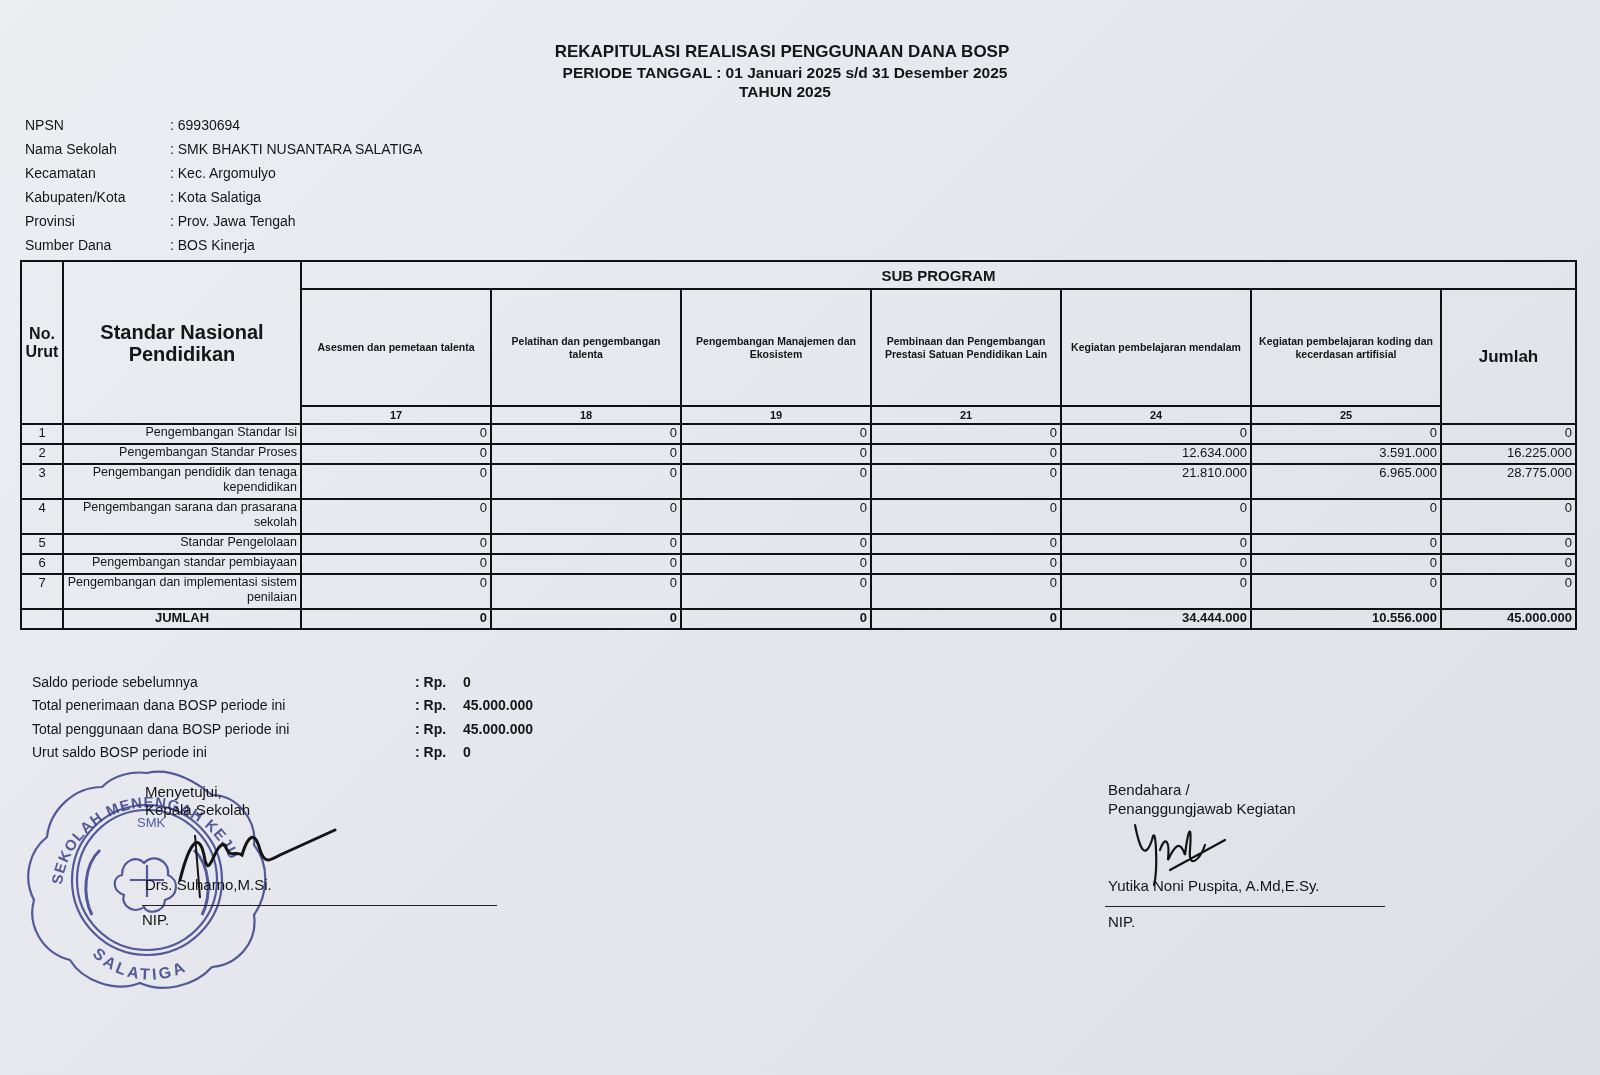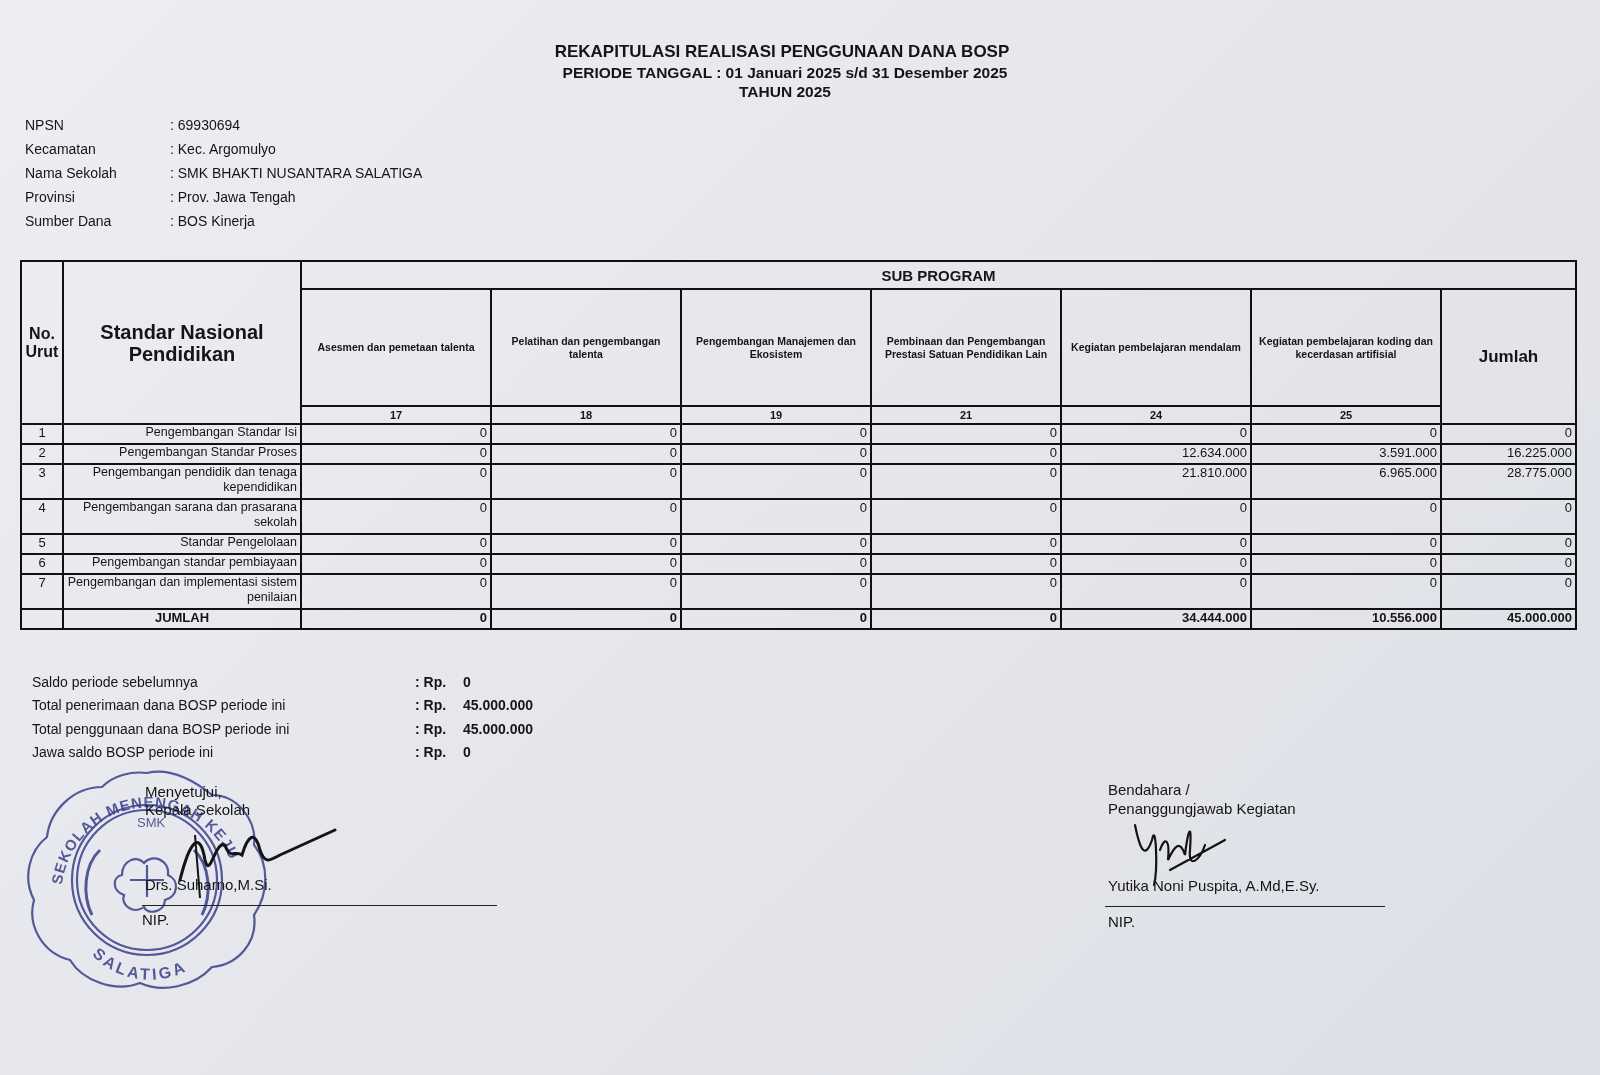--- a/index.html
+++ b/index.html
@@ -82,26 +82,30 @@
     <div class="t3">TAHUN 2025</div>
   </div>
 </div>
 
 <div class="info">
   <div class="info-row">
     <span class="info-label">NPSN</span>
     <span class="info-val">: 69930694</span>
   </div>
   <div class="info-row">
+    <span class="info-label">Nama Sekolah</span>
+    <span class="info-val">: SMK BHAKTI NUSANTARA SALATIGA</span>
+  </div>
+  <div class="info-row">
     <span class="info-label">Kecamatan</span>
     <span class="info-val">: Kec. Argomulyo</span>
   </div>
   <div class="info-row">
-    <span class="info-label">Nama Sekolah</span>
-    <span class="info-val">: SMK BHAKTI NUSANTARA SALATIGA</span>
+    <span class="info-label">Kabupaten/Kota</span>
+    <span class="info-val">: Kota Salatiga</span>
   </div>
   <div class="info-row">
     <span class="info-label">Provinsi</span>
     <span class="info-val">: Prov. Jawa Tengah</span>
   </div>
   <div class="info-row">
     <span class="info-label">Sumber Dana</span>
     <span class="info-val">: BOS Kinerja</span>
   </div>
 </div>
@@ -243,21 +247,21 @@
     <span class="sum-label">Total penerimaan dana BOSP periode ini</span>
     <span class="sum-rp">: Rp.</span>
     <span class="sum-val">45.000.000</span>
   </div>
   <div class="sum-row">
     <span class="sum-label">Total penggunaan dana BOSP periode ini</span>
     <span class="sum-rp">: Rp.</span>
     <span class="sum-val">45.000.000</span>
   </div>
   <div class="sum-row">
-    <span class="sum-label">Jawa saldo BOSP periode ini</span>
+    <span class="sum-label">Urut saldo BOSP periode ini</span>
     <span class="sum-rp">: Rp.</span>
     <span class="sum-val">0</span>
   </div>
 </div>
 
 <svg class="stamp" viewBox="0 0 250 230">
   <defs>
     <path id="arcTop" d="M 40 120 A 88 88 0 0 1 210 100"></path>
     <path id="arcBot" d="M 70 190 A 80 80 0 0 0 190 185"></path>
   </defs>

